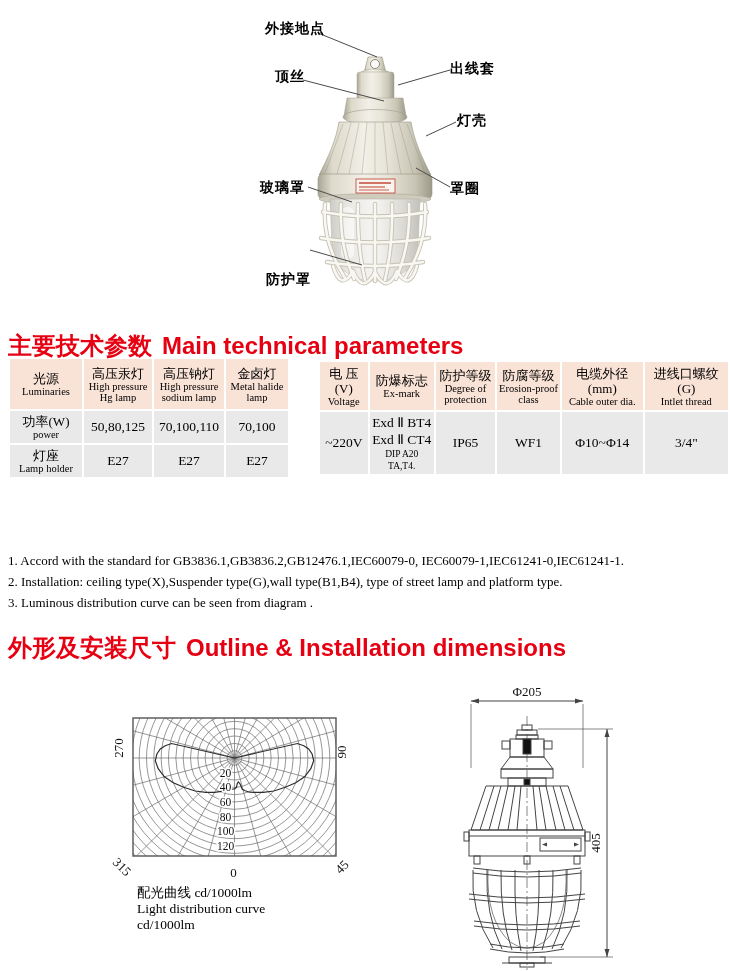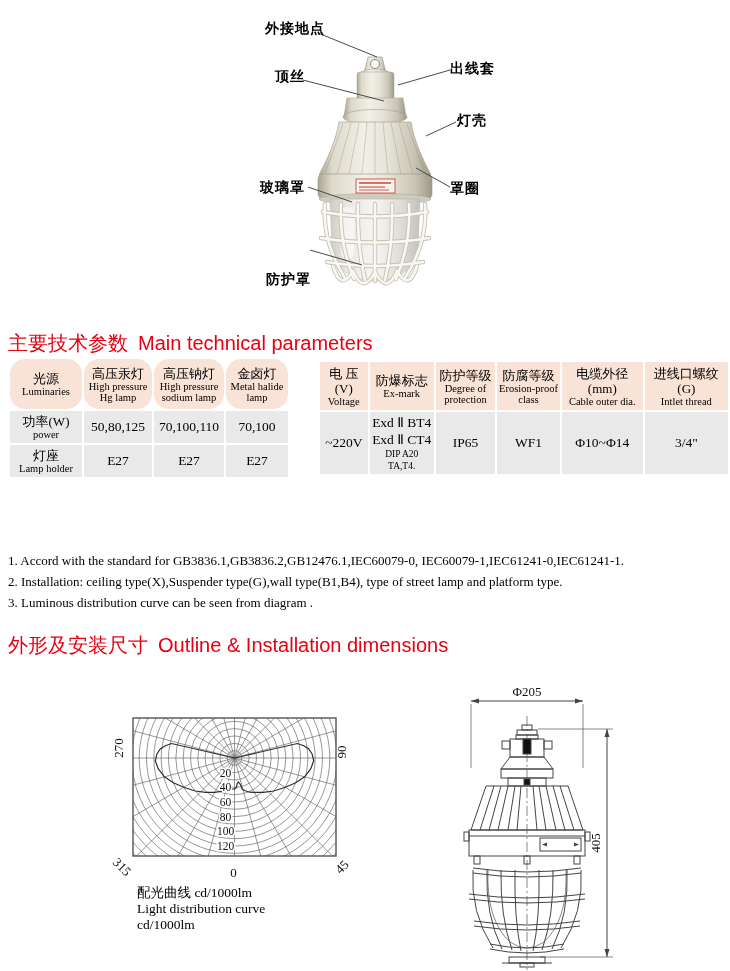--- a/index.html
+++ b/index.html
@@ -4,35 +4,35 @@
 <style>
   html,body{margin:0;padding:0;background:#fff;}
   .page{position:relative;width:730px;height:971px;background:#fff;overflow:hidden;
         font-family:"Liberation Sans",sans-serif;color:#000;}
   
   .figure{position:absolute;left:235px;top:8px;width:270px;height:300px;}
   .figure svg{position:absolute;left:0;top:0;}
   .callout{position:absolute;font-family:"Liberation Serif",serif;font-size:14px;
            font-weight:600;letter-spacing:1px;white-space:nowrap;}
   
-  .sec-head{position:absolute;left:8px;font-size:20px;font-weight:normal;color:#e60012;
+  .sec-head{position:absolute;left:8px;font-size:24px;font-weight:bold;color:#e60012;
             font-family:"Liberation Sans",sans-serif;white-space:nowrap;text-align:center;}
   .sec-head .en{margin-left:10px;}
   
   table.spec{border-collapse:separate;border-spacing:2px;position:absolute;
              font-family:"Liberation Serif",serif;}
   table.spec th{background:#f9e2d6;font-weight:normal;text-align:center;vertical-align:middle;padding:2px 1px;}
   table.spec td{background:#e9e9e9;text-align:center;vertical-align:middle;padding:2px 1px;}
   table.spec .zh{font-size:13px;line-height:15px;}
   table.spec .en{font-size:10.5px;line-height:11px;font-family:"Liberation Serif",serif;}
   table.spec .val{font-size:13.5px;}
   table.spec .val.small{font-size:9.5px;line-height:12px;}
   #table1{left:8px;top:357px;}
   #table1 th,#table1 td{height:28px;}
-  #table1 tr.hdr th{height:46px;border-radius:15px;}
+  #table1 tr.hdr th{height:46px;}
   #table2{left:318px;top:360px;}
   #table2 tr.hdr th{height:44px;}
   #table2 td{height:56px;}
   
   .notes{position:absolute;left:8px;white-space:nowrap;}
   .notes div{height:21px;line-height:21px;}
   #notes-zh{top:481px;font-size:13px;font-family:"Liberation Sans",sans-serif;}
   #notes-en{top:550px;font-size:13px;font-family:"Liberation Serif",serif;}
   
   #polar-wrap{position:absolute;left:105px;top:700px;width:255px;height:190px;}

